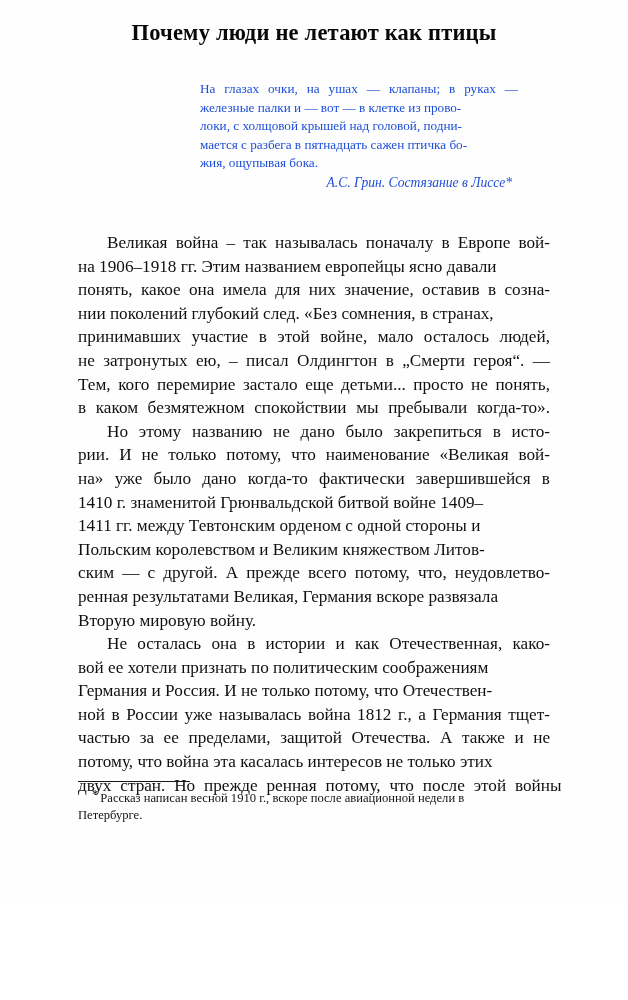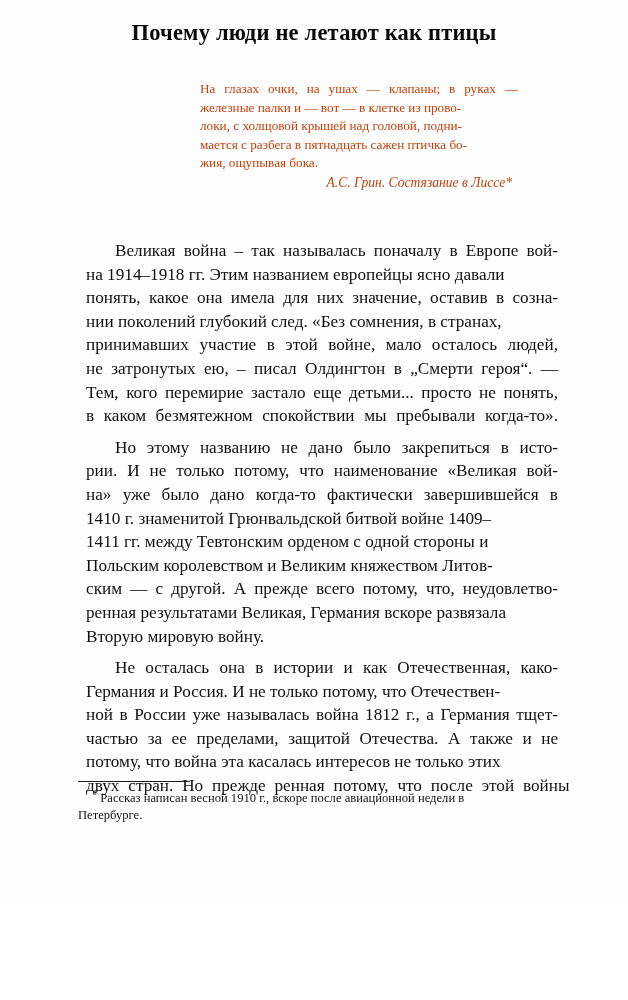--- a/index.html
+++ b/index.html
@@ -40,21 +40,21 @@
 
   
   .epigraph {
     position: absolute;
     left: 200px;
     top: 80px;
     width: 318px;
     font-size: 13.2px;
     line-height: 18.6px;
     text-align: justify;
-    color: #c2410c;
+    color: #1d4ed8;
   }
   .epigraph .ln {
     display: block;
     white-space: nowrap;
   }
   .epigraph-source {
     display: block;
     margin-top: 1px;
     text-align: right;
     font-style: italic;
@@ -66,21 +66,21 @@
   
   .body-text {
     position: absolute;
     left: 78px;
     top: 231px;
     width: 472px;
     font-size: 17.2px;
     color: #101010;
   }
   .para {
-    margin: 8px;
+    margin: 0;
   }
   .line {
     display: block;
     white-space: nowrap;
     height: 23.6px;
     line-height: 23.6px;
     overflow: visible;
   }
   .line.indent {
     padding-left: 29px;
@@ -128,21 +128,21 @@
     <span class="ln">локи, с холщовой крышей над головой, подни-</span>
     <span class="ln">мается с разбега в пятнадцать сажен птичка бо-</span>
     <span class="ln">жия, ощупывая бока.</span>
     <span class="epigraph-source">А.С. Грин. Состязание в Лиссе*</span>
   </div>
 
   <div class="body-text">
 
     <p class="para">
       <span class="line indent" style="word-spacing: 3.87px;">Великая война – так называлась поначалу в Европе вой-</span>
-      <span class="line">на 1914–1918 гг. Этим названием европейцы ясно давали</span>
+      <span class="line">на 1906–1918 гг. Этим названием европейцы ясно давали</span>
       <span class="line" style="word-spacing: 4.11px;">понять, какое она имела для них значение, оставив в созна-</span>
       <span class="line">нии поколений глубокий след. «Без сомнения, в странах,</span>
       <span class="line" style="word-spacing: 6.19px;">принимавших участие в этой войне, мало осталось людей,</span>
       <span class="line" style="word-spacing: 4.09px;">не затронутых ею, – писал Олдингтон в „Смерти героя“. —</span>
       <span class="line" style="word-spacing: 3.19px;">Тем, кого перемирие застало еще детьми... просто не понять,</span>
       <span class="line" style="word-spacing: 5.28px; text-align: right;">в каком безмятежном спокойствии мы пребывали когда-то».</span>
     </p>
 
     <p class="para">
       <span class="line indent" style="word-spacing: 6.45px;">Но этому названию не дано было закрепиться в исто-</span>
@@ -151,20 +151,21 @@
       <span class="line">1410 г. знаменитой Грюнвальдской битвой войне 1409–</span>
       <span class="line">1411 гг. между Тевтонским орденом с одной стороны и</span>
       <span class="line">Польским королевством и Великим княжеством Литов-</span>
       <span class="line" style="word-spacing: 3.79px; text-align: center;">ским — с другой. А прежде всего потому, что, неудовлетво-</span>
       <span class="line">ренная результатами Великая, Германия вскоре развязала</span>
       <span class="line">Вторую мировую войну.</span>
     </p>
 
     <p class="para">
       <span class="line indent" style="word-spacing: 5.99px;">Не осталась она в истории и как Отечественная, како-</span>
+      <span class="line">вой ее хотели признать по политическим соображениям</span>
       <span class="line">Германия и Россия. И не только потому, что Отечествен-</span>
       <span class="line" style="word-spacing: 2.27px;">ной в России уже называлась война 1812 г., а Германия тщет-</span>
       <span class="line" style="word-spacing: 5.26px;">частью за ее пределами, защитой Отечества. А также и не</span>
       <span class="line">потому, что война эта касалась интересов не только этих</span>
       <span class="line" style="word-spacing: 4.52px;">двух стран. Но прежде ренная потому, что после этой войны</span>
     </p>
 
   </div>
 
   <div class="footnote-rule"></div>

